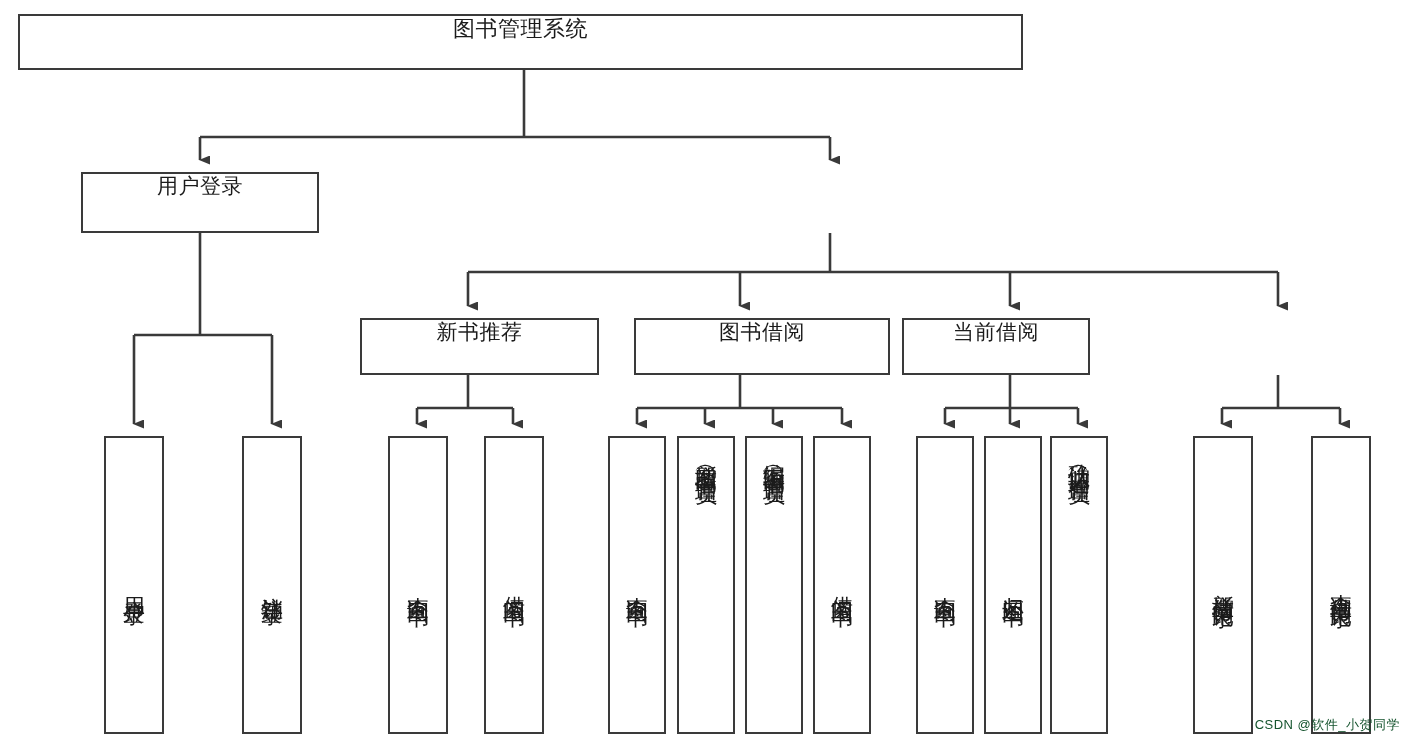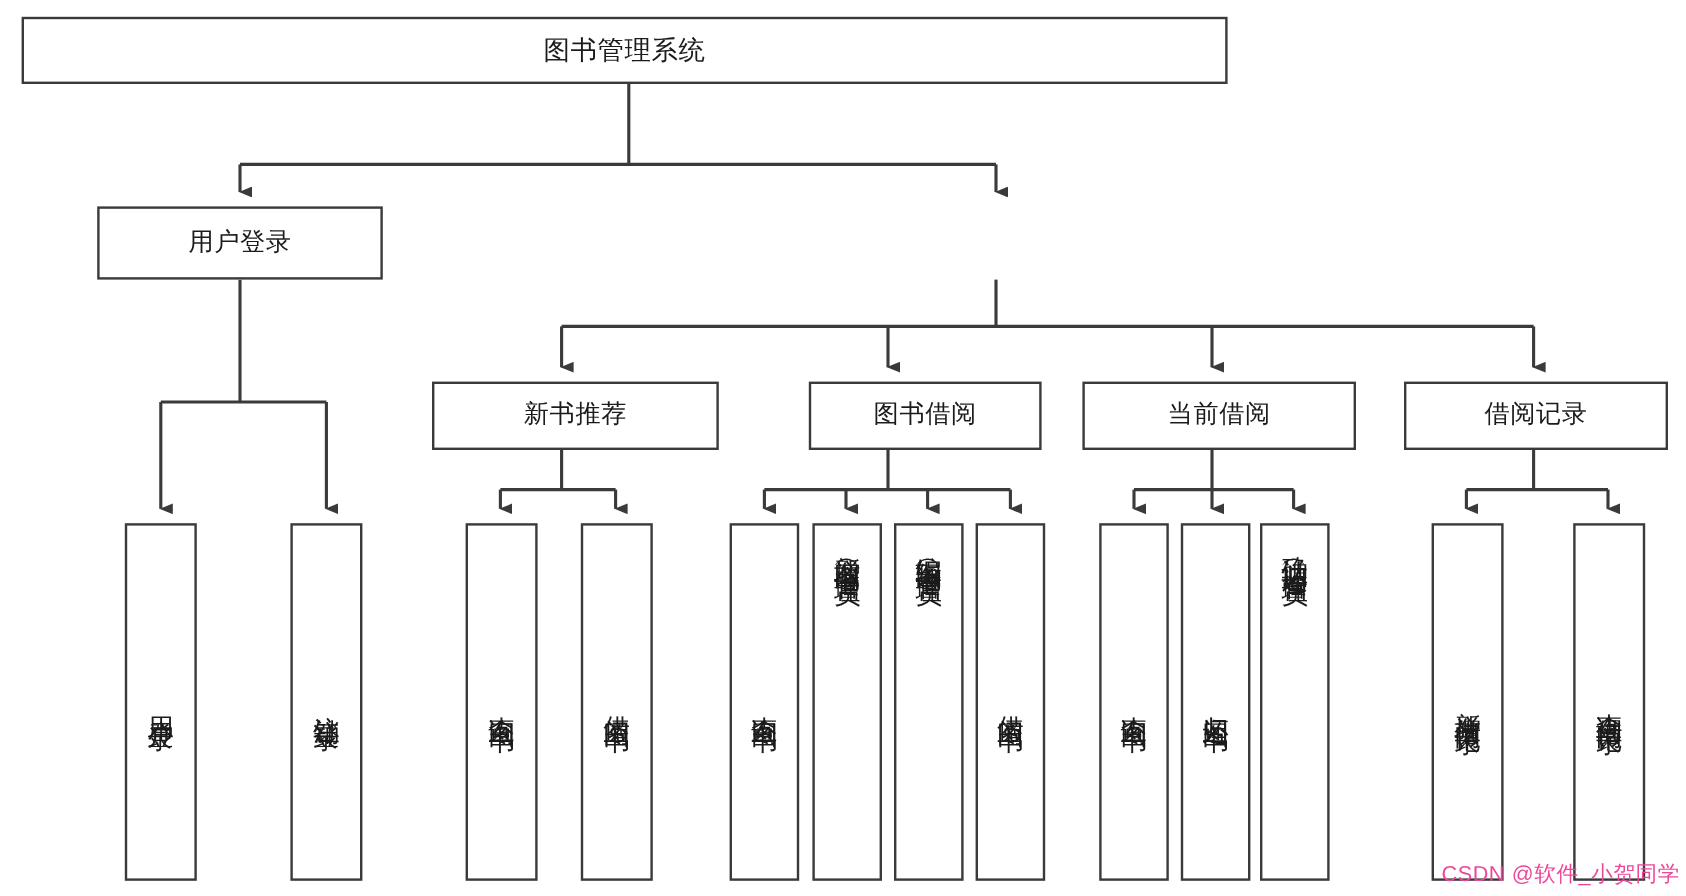--- a/index.html
+++ b/index.html
@@ -23,21 +23,21 @@
     width: 1405px;
     height: 747px;
     pointer-events: none;
   }
   .node {
     position: absolute;
     box-sizing: border-box;
     background: #ffffff;
     border: 2.5px solid #3a3a3a;
     display: flex;
-    align-items: center;
+    align-items: flex-start;
     justify-content: center;
     color: #1b1b1b;
   }
   .node-label {
     display: block;
     text-align: center;
     line-height: 1.18;
     color: #1b1b1b;
     white-space: pre;
   }
@@ -62,22 +62,22 @@
     line-height: 1;
   }
   .node.vert.centered {
     align-items: center;
     padding-top: 0;
   }
   #watermark {
     position: absolute;
     right: 5px;
     top: 716px;
-    font-size: 18px;
-    color: #ec4899;
+    font-size: 13px;
+    color: #14532d;
     font-family: "Liberation Sans", "DejaVu Sans", sans-serif;
     white-space: nowrap;
     letter-spacing: 0.5px;
   }
 </style>
 </head>
 <body>
 
 <div id="diagram-root">
 
@@ -135,28 +135,25 @@
     <span class="node-label">图书管理系统</span>
   </div>
 
   <div class="node horiz" style="left:81px; top:172px; width:238px; height:61px;">
     <span class="node-label">用户登录</span>
   </div>
 
   <div class="node horiz" style="left:360px; top:318px; width:239px; height:57px;">
     <span class="node-label">新书推荐</span>
   </div>
-  <div class="node horiz" style="left:634px; top:318px; width:194px; height:57px;margin-left:40px;">
+  <div class="node horiz" style="left:634px; top:318px; width:256px; height:57px;">
     <span class="node-label">图书借阅</span>
   </div>
-  <div class="node horiz" style="left:902px; top:318px; width:228px; height:57px;">
+  <div class="node horiz" style="left:902px; top:318px; width:188px; height:57px;">
     <span class="node-label">当前借阅</span>
-  </div>
-  <div class="node horiz" style="left:1170px; top:318px; width:220px; height:57px;">
-    <span class="node-label">借阅记录</span>
   </div>
 
   <div class="node vert centered" style="left:104px; top:436px; width:60px; height:298px;">
     <span class="node-label">用户登录</span>
   </div>
   <div class="node vert centered" style="left:242px; top:436px; width:60px; height:298px;">
     <span class="node-label">注销登录</span>
   </div>
 
   <div class="node vert centered" style="left:388px; top:436px; width:60px; height:298px;">

